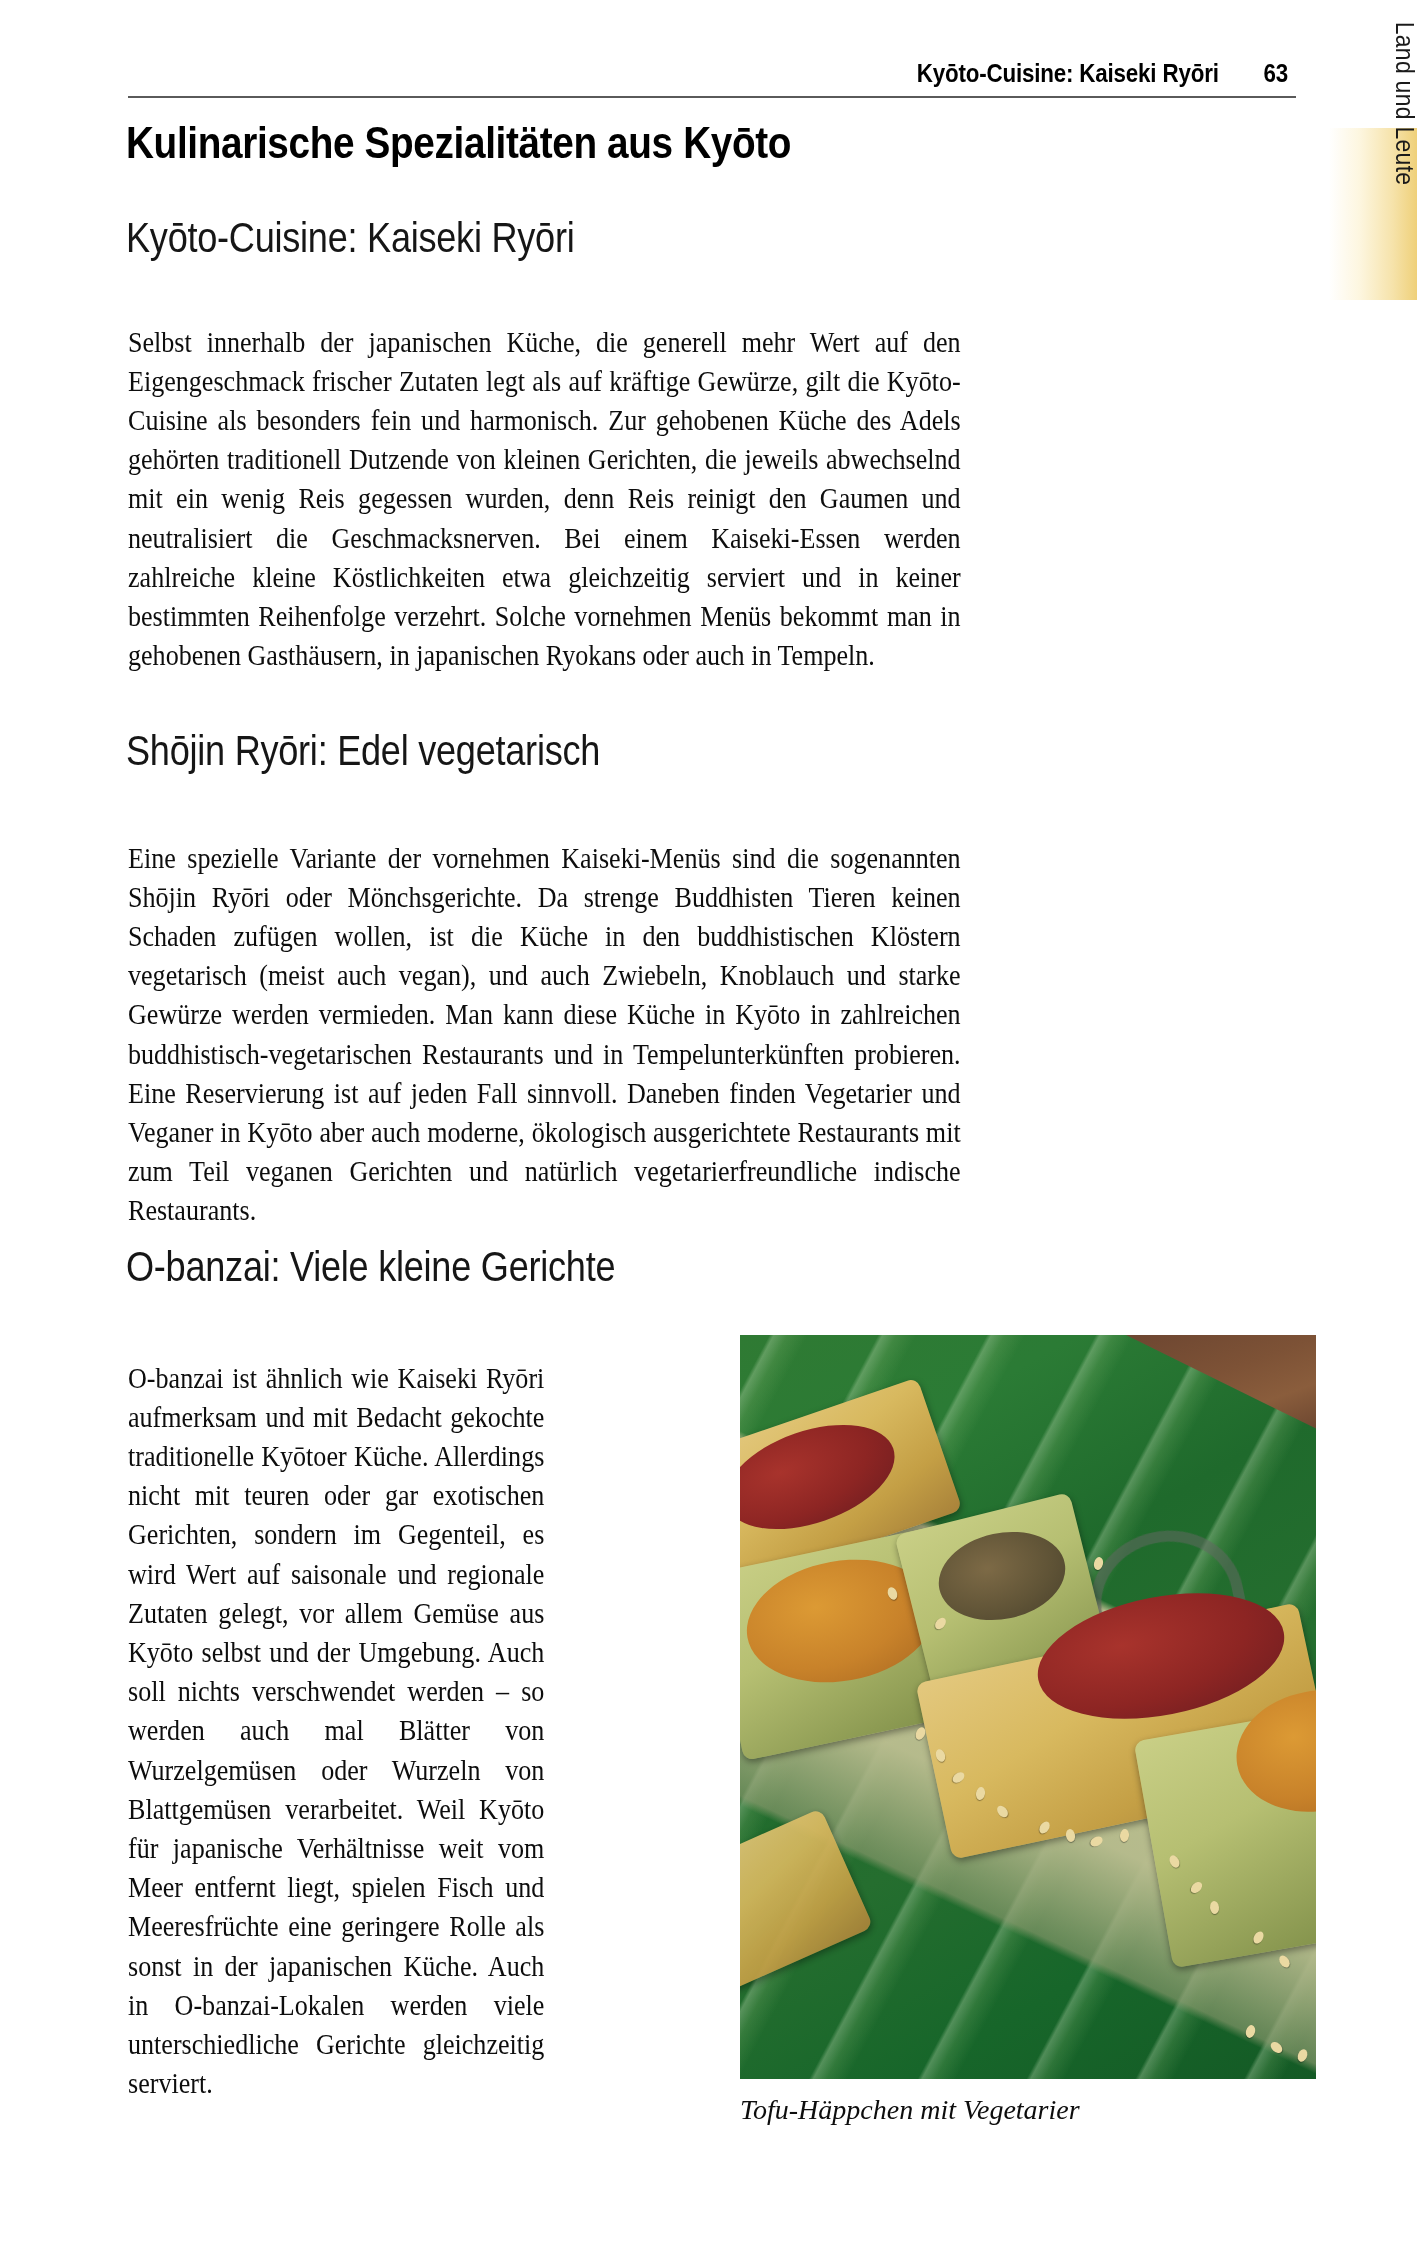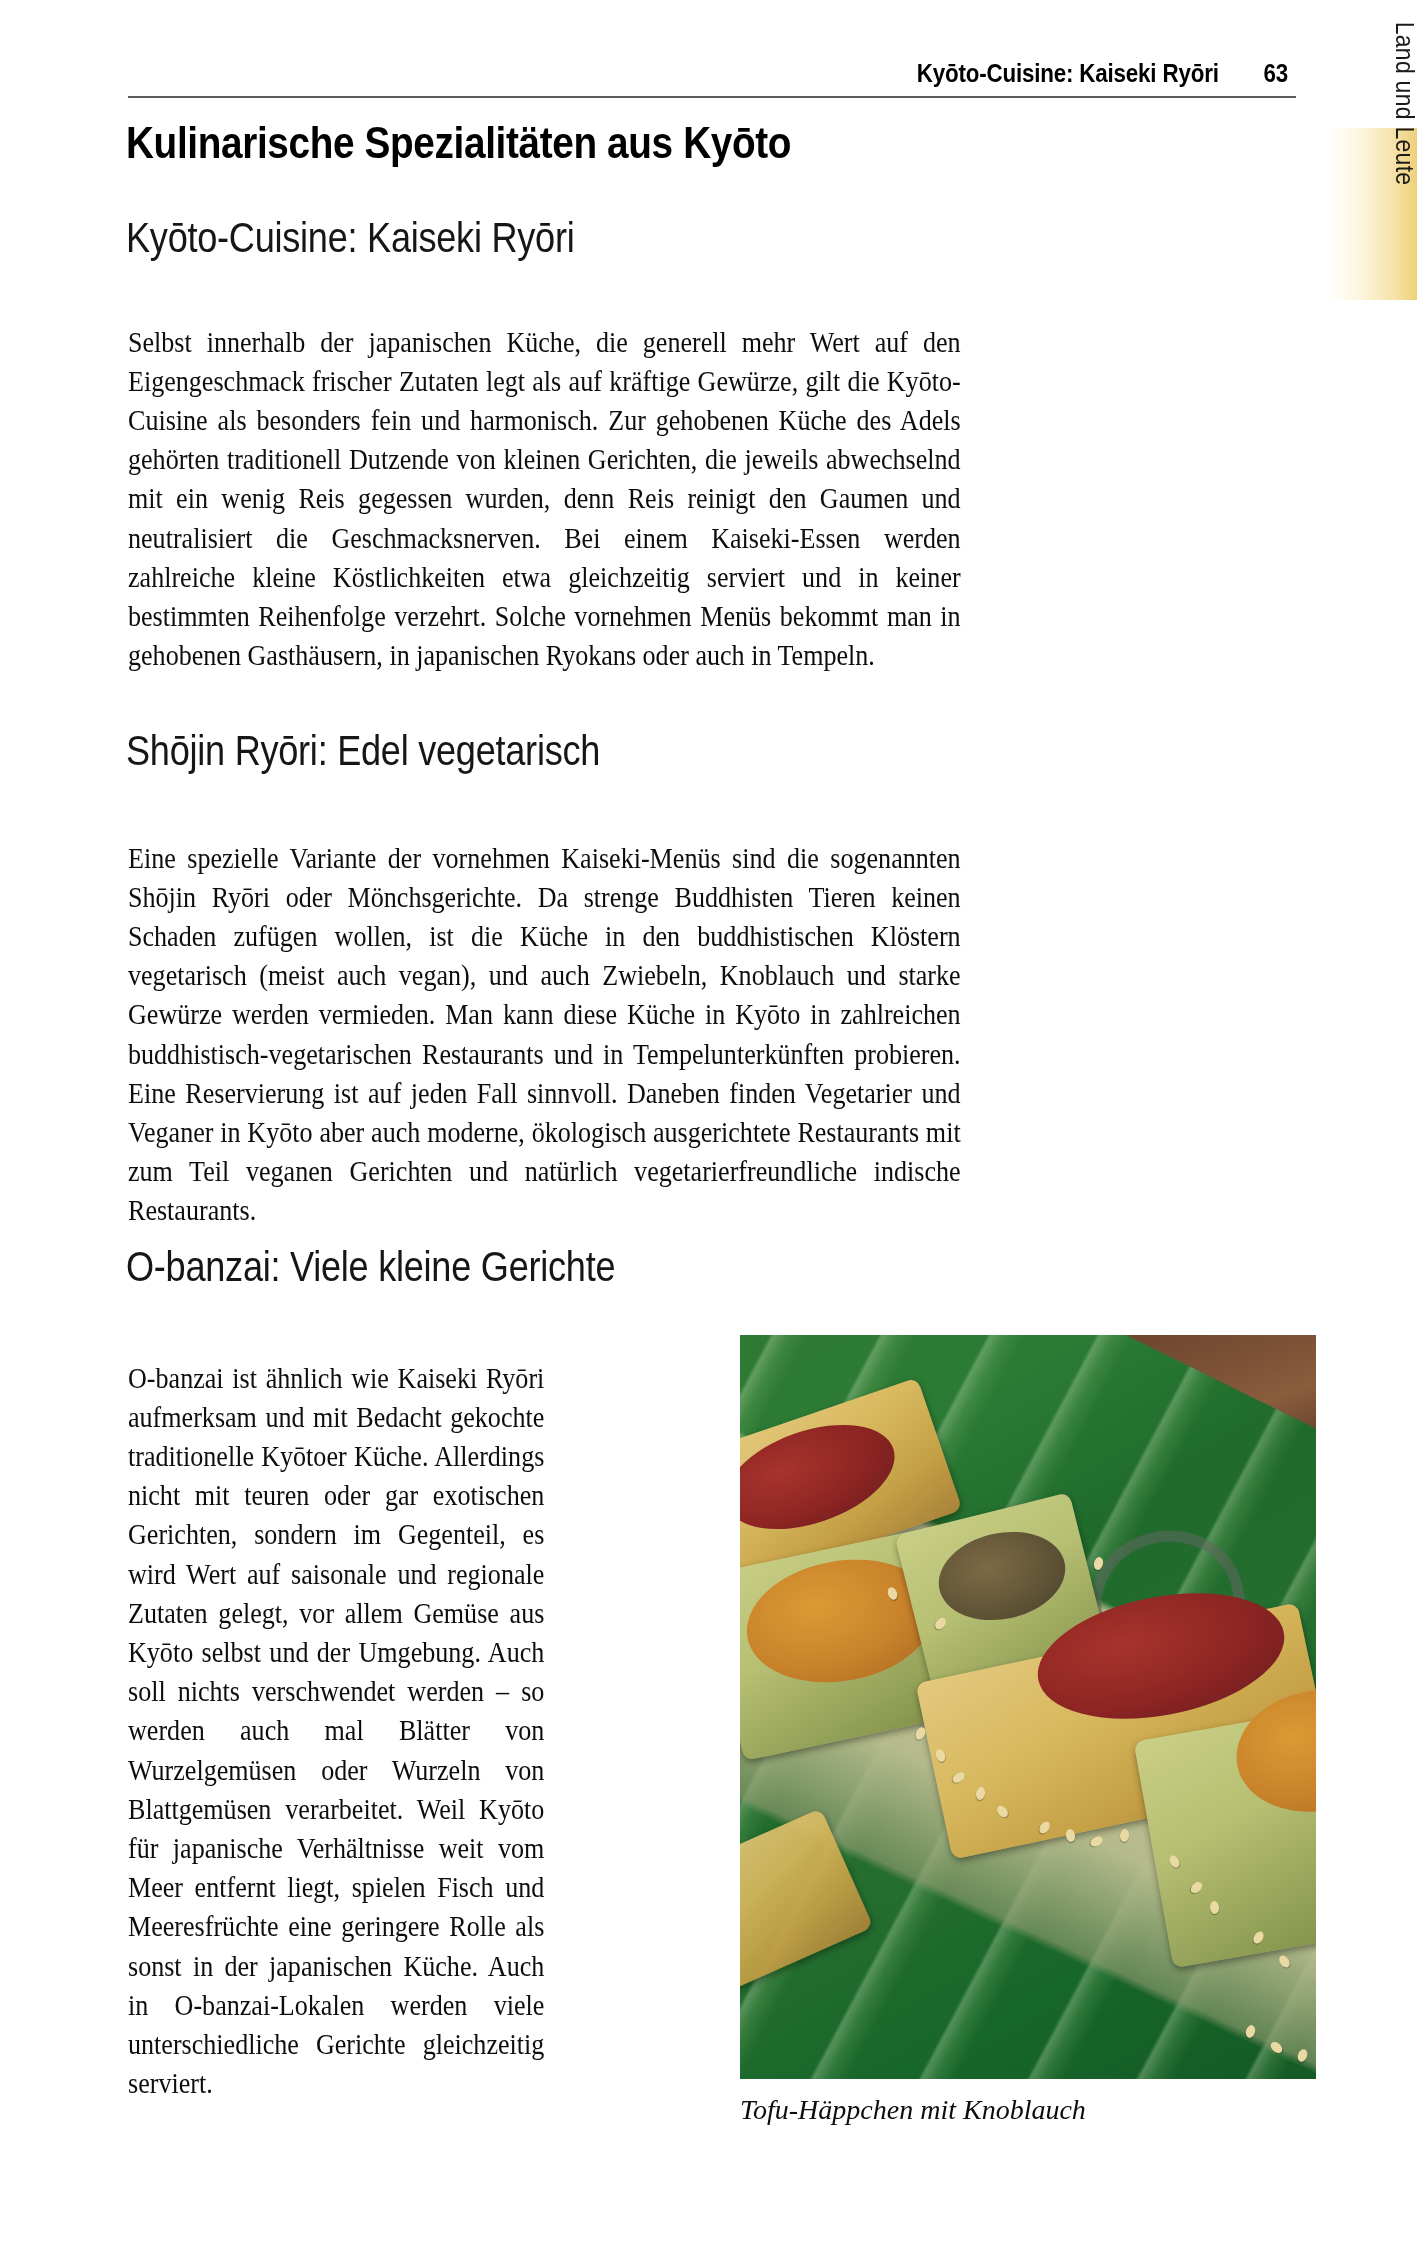--- a/index.html
+++ b/index.html
@@ -298,13 +298,13 @@
     <div class="sesame" style="left:540px; top:620px; transform:rotate(-34deg);"></div>
     <div class="sesame" style="left:506px; top:690px; transform:rotate(16deg);"></div>
     <div class="sesame" style="left:532px; top:706px; transform:rotate(-50deg);"></div>
     <div class="sesame" style="left:558px; top:714px; transform:rotate(22deg);"></div>
     <div class="sesame" style="left:354px; top:222px; transform:rotate(14deg);"></div>
     <div class="sesame" style="left:148px; top:252px; transform:rotate(-22deg);"></div>
     <div class="sesame" style="left:196px; top:282px; transform:rotate(40deg);"></div>
   </div>
 </div>
 
-<div class="caption">Tofu-Häppchen mit Knoblauch</div>
+<div class="caption">Tofu-Häppchen mit Vegetarier</div>
 
 </body></html>

